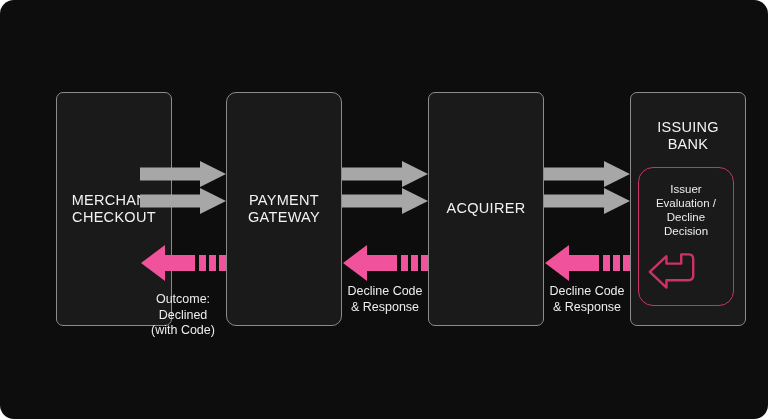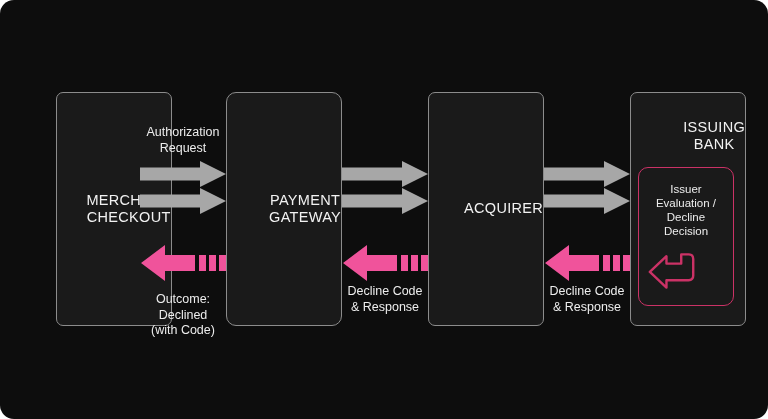--- a/index.html
+++ b/index.html
@@ -20,21 +20,21 @@
     position: absolute;
     top: 92px;
     width: 116px;
     height: 234px;
     background: #1a1a1a;
     border: 1.5px solid #8c8c8c;
     border-radius: 7px;
     box-sizing: border-box;
     display: flex;
     align-items: center;
-    justify-content: flex-end;
+    justify-content: center;
   }
   .node-label {
     color: #f2f2f2;
     font-size: 14.5px;
     line-height: 1.18;
     font-weight: 500;
     letter-spacing: 0.3px;
     text-align: center;
     white-space: pre-line;
   }
@@ -43,21 +43,21 @@
   .node--acquirer { left: 428px; }
   .node--issuer   { left: 630px; align-items: flex-start; }
   .node--issuer .node-label { margin-top: 26px; }
   .inner-box {
     position: absolute;
     left: 7px;
     top: 74px;
     width: 96px;
     height: 139px;
     border: 1.5px solid #cb3266;
-    border-radius: 10px;
+    border-radius: 15px;
     box-sizing: border-box;
   }
   .inner-box-label {
     display: block;
     padding-top: 14px;
     color: #ededed;
     font-size: 11.5px;
     line-height: 1.22;
     text-align: center;
     white-space: pre-line;
@@ -159,22 +159,20 @@
     <rect x="68" y="10" width="7" height="16" fill="#f0539b"></rect>
     <rect x="78" y="10" width="7" height="16" fill="#f0539b"></rect>
   </svg>
   <svg class="arrow arrow--back gap3b" width="86" height="36">
     <polygon points="24,0 0,18 24,36 24,26 54,26 54,10 24,10" fill="#f0539b"></polygon>
     <rect x="58" y="10" width="7" height="16" fill="#f0539b"></rect>
     <rect x="68" y="10" width="7" height="16" fill="#f0539b"></rect>
     <rect x="78" y="10" width="7" height="16" fill="#f0539b"></rect>
   </svg>
 
-  <div class="flow-label label--auth">Authorization
-Request</div>
   <div class="flow-label label--outcome">Outcome:
 Declined
 (with Code)</div>
   <div class="flow-label label--decline-1">Decline Code
 &amp; Response</div>
   <div class="flow-label label--decline-2">Decline Code
 &amp; Response</div>
 
 </div>
 

